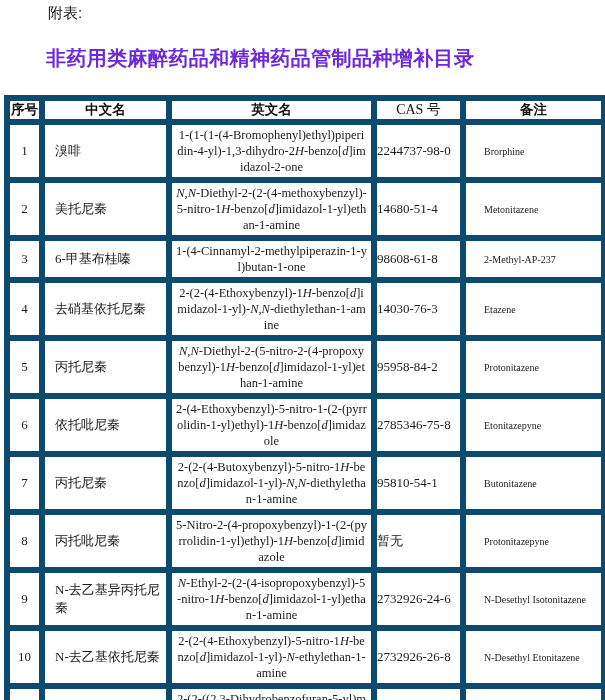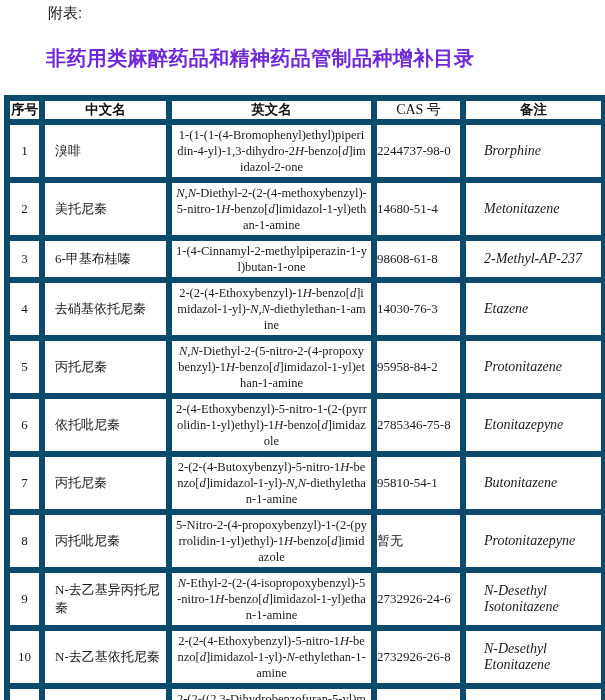--- a/index.html
+++ b/index.html
@@ -68,22 +68,21 @@
     line-height: 16px;
     word-break: break-all;
     text-align: center;
   }
   .catalog td.c-cas {
     padding-left: 0;
     font-size: 13px;
   }
   .catalog td.c-rem {
     padding-left: 18px;
-    font-size: 14px;
-    font-style: italic;
+    font-size: 10px;
   }
   .catalog i { font-style: italic; }
 </style>
 </head>
 <body>
 
 <div class="page">
 
   <div class="appendix">附表:</div>
 

